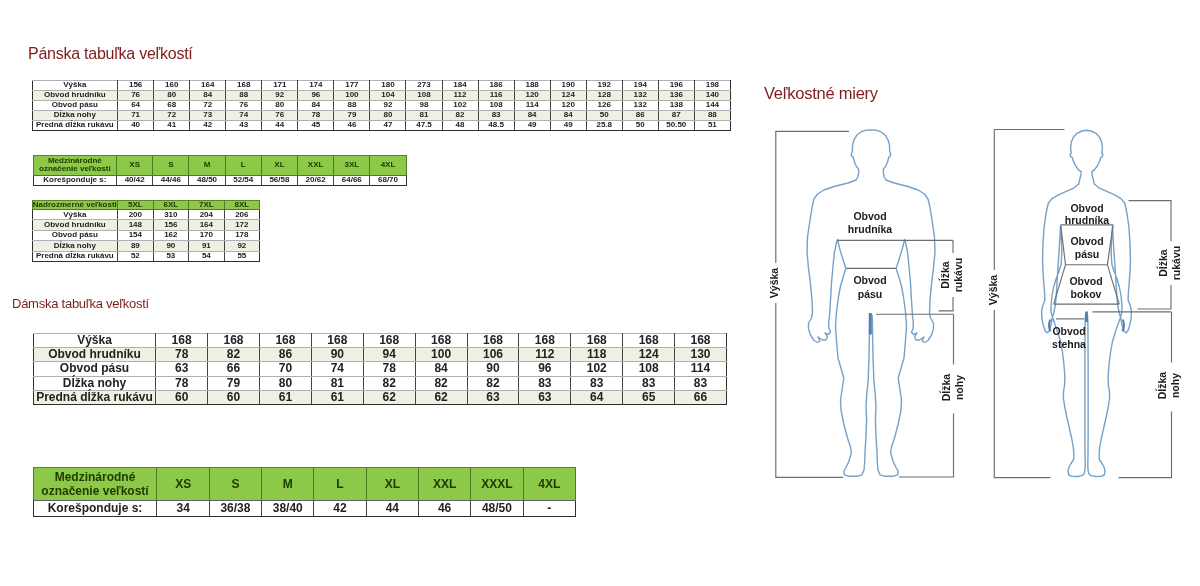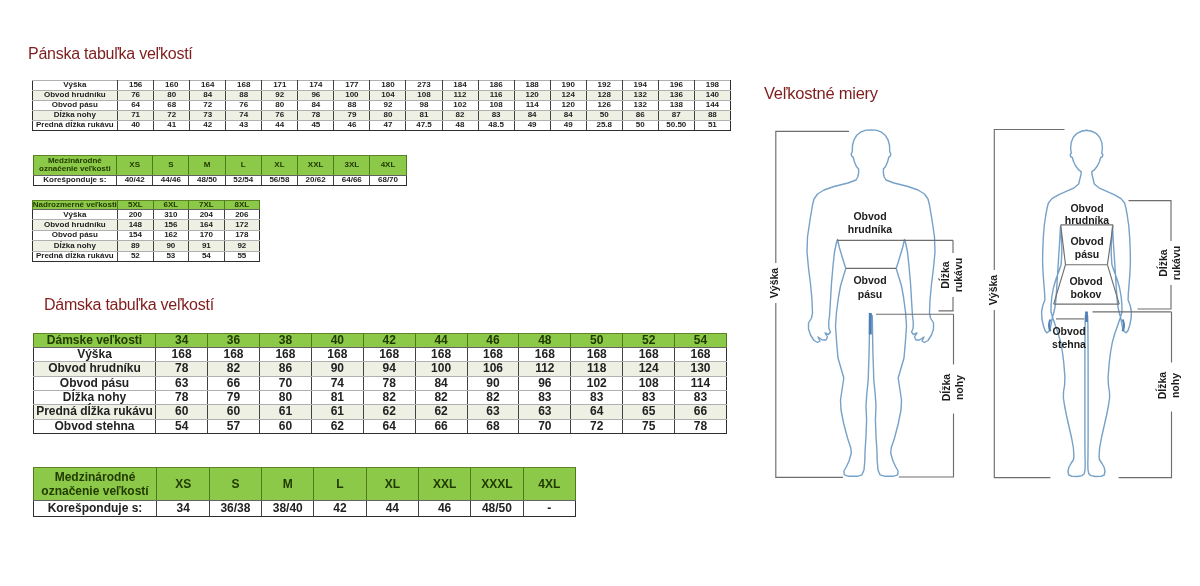--- a/index.html
+++ b/index.html
@@ -13,21 +13,21 @@
    text-align:center;vertical-align:middle;padding:0;
    font-weight:bold;color:#222;white-space:nowrap;line-height:1.02;}
 tr.g td{background:#8dc948;border-left-color:#4e7c1c;border-right-color:#4e7c1c;
    border-top-color:#5f8426;border-bottom-color:#636363;color:#213b00;}
 tr.a td{background:#eef0e4;}
 tr.w td{background:#ffffff;}
 svg{position:absolute;left:0;top:0;}
 </style></head><body>
 
 <div class="ttl" style="left:28px;top:44.5px;font-size:16px;">Pánska tabuľka veľkostí</div>
-<div class="ttl" style="left:44px;top:296px;font-size:16px;">Dámska tabuľka veľkostí</div>
+<div class="ttl" style="left:12px;top:296px;font-size:13px;">Dámska tabuľka veľkostí</div>
 <div class="ttl" style="left:764px;top:83.5px;font-size:16.5px;">Veľkostné miery</div>
 <table style="left:31.6px;top:79.5px;width:698.52px;font-size:8px;">
     <colgroup>
       <col style="width:85.5px">
       <col style="width:36.06px">
       <col style="width:36.06px">
       <col style="width:36.06px">
       <col style="width:36.06px">
       <col style="width:36.06px">
       <col style="width:36.06px">
@@ -245,34 +245,20 @@
       <col style="width:51.9px">
       <col style="width:51.9px">
       <col style="width:51.9px">
       <col style="width:51.9px">
       <col style="width:51.9px">
       <col style="width:51.9px">
       <col style="width:51.9px">
       <col style="width:51.9px">
     </colgroup>
     <tbody>
-      <tr class="g" style="height:12.9px">
-        <td style="line-height:13.3px">Dámske veľkosti</td>
-        <td style="line-height:13.3px">34</td>
-        <td style="line-height:13.3px">36</td>
-        <td style="line-height:13.3px">38</td>
-        <td style="line-height:13.3px">40</td>
-        <td style="line-height:13.3px">42</td>
-        <td style="line-height:13.3px">44</td>
-        <td style="line-height:13.3px">46</td>
-        <td style="line-height:13.3px">48</td>
-        <td style="line-height:13.3px">50</td>
-        <td style="line-height:13.3px">52</td>
-        <td style="line-height:13.3px">54</td>
-      </tr>
       <tr class="w" style="height:13.3px">
         <td style="line-height:13.3px">Výška</td>
         <td style="line-height:13.3px">168</td>
         <td style="line-height:13.3px">168</td>
         <td style="line-height:13.3px">168</td>
         <td style="line-height:13.3px">168</td>
         <td style="line-height:13.3px">168</td>
         <td style="line-height:13.3px">168</td>
         <td style="line-height:13.3px">168</td>
         <td style="line-height:13.3px">168</td>
@@ -328,34 +314,20 @@
         <td style="line-height:13.3px">60</td>
         <td style="line-height:13.3px">61</td>
         <td style="line-height:13.3px">61</td>
         <td style="line-height:13.3px">62</td>
         <td style="line-height:13.3px">62</td>
         <td style="line-height:13.3px">63</td>
         <td style="line-height:13.3px">63</td>
         <td style="line-height:13.3px">64</td>
         <td style="line-height:13.3px">65</td>
         <td style="line-height:13.3px">66</td>
-      </tr>
-      <tr class="w" style="height:13.3px">
-        <td style="line-height:13.3px">Obvod stehna</td>
-        <td style="line-height:13.3px">54</td>
-        <td style="line-height:13.3px">57</td>
-        <td style="line-height:13.3px">60</td>
-        <td style="line-height:13.3px">62</td>
-        <td style="line-height:13.3px">64</td>
-        <td style="line-height:13.3px">66</td>
-        <td style="line-height:13.3px">68</td>
-        <td style="line-height:13.3px">70</td>
-        <td style="line-height:13.3px">72</td>
-        <td style="line-height:13.3px">75</td>
-        <td style="line-height:13.3px">78</td>
       </tr>
     </tbody>
   </table>
 <table style="left:32.6px;top:467.4px;width:542.3px;font-size:12px;">
     <colgroup>
       <col style="width:123.9px">
       <col style="width:52.3px">
       <col style="width:52.3px">
       <col style="width:52.3px">
       <col style="width:52.3px">

